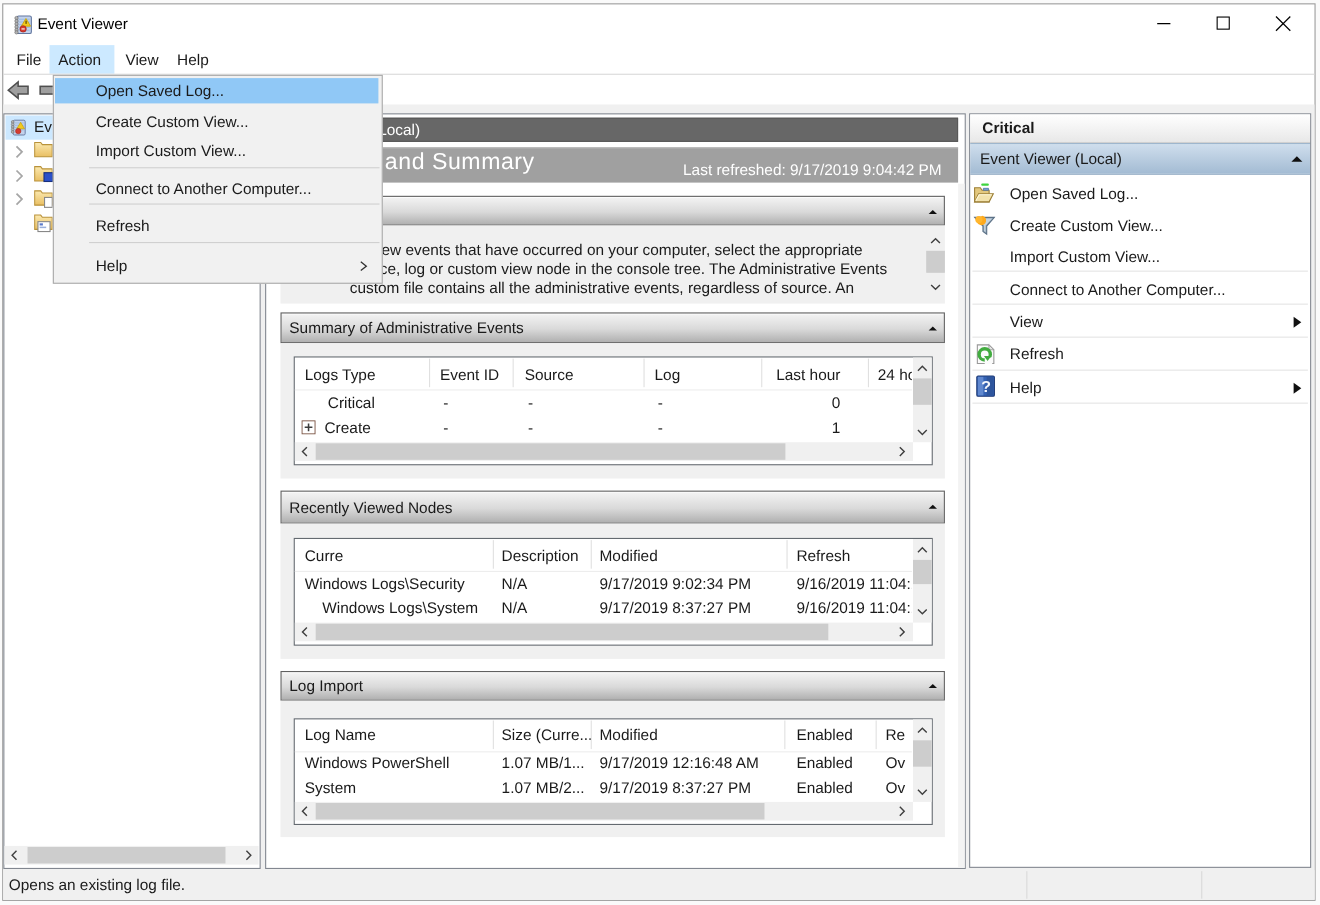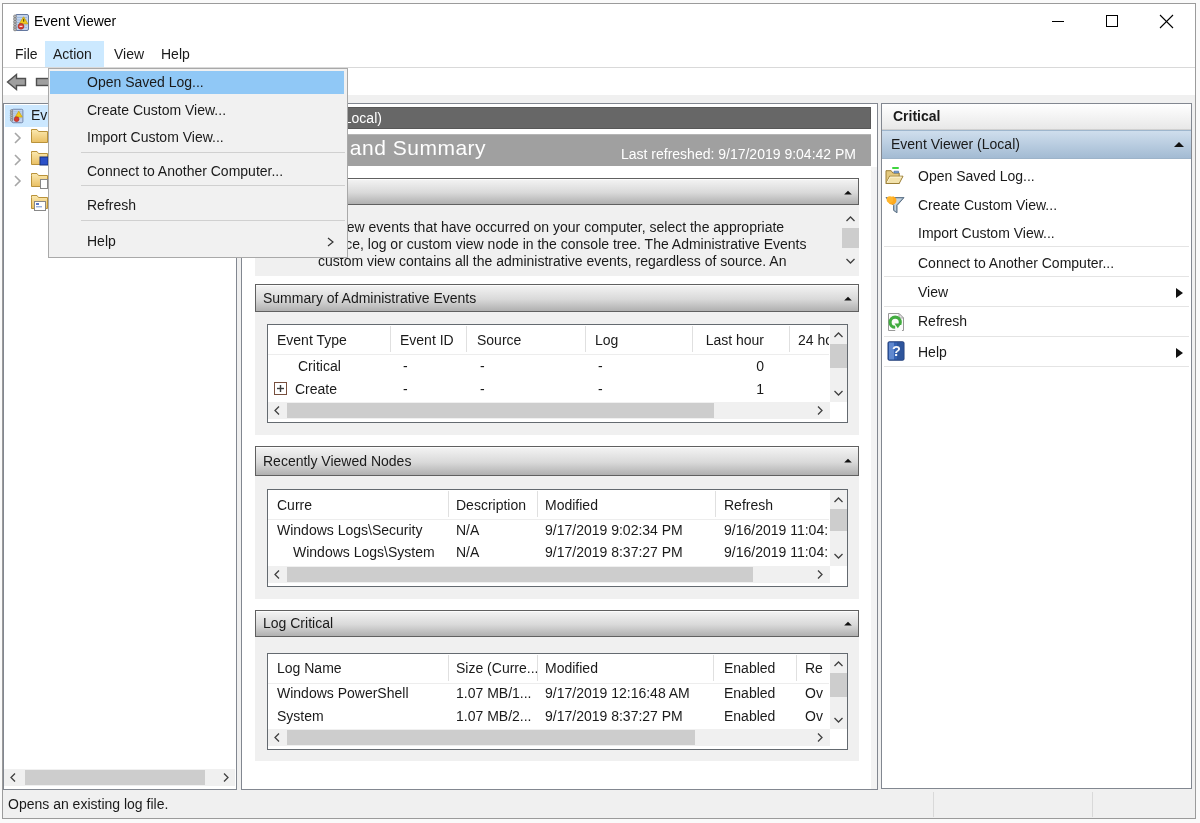--- a/index.html
+++ b/index.html
@@ -131,36 +131,36 @@
 
 <div class="abs" style="left:871px;top:167px;width:6px;height:622px;background:#f3f3f3;"></div>
 
 <div class="hdr" style="left:255px;top:178px;width:604px;height:27px;box-sizing:border-box;"></div>
 <svg style="left:841px;top:188px" width="14" height="9" viewBox="0 0 14 9">
     <path d="M3.2 6.5 L7 2.8 L10.8 6.5 Z" fill="#111"></path>
   </svg>
 <div class="abs" style="left:255px;top:205px;width:604px;height:71px;background:#f0f0f0;"></div>
 <div class="t" style="left:318px;top:219px;">To view events that have occurred on your computer, select the appropriate</div>
 <div class="t" style="left:318px;top:236px;">source, log or custom view node in the console tree. The Administrative Events</div>
-<div class="t" style="left:318px;top:253px;">custom view contains all the administrative events, regardless of source. An</div>
+<div class="t" style="left:318px;top:253px;">custom file contains all the administrative events, regardless of source. An</div>
 <div class="thumb" style="left:842px;top:228px;width:17px;height:20px;"></div>
 <svg style="left:842px;top:209px" width="17" height="65" viewBox="0 0 17 65">
   <polyline points="4.5,12 8.5,8 12.5,12" fill="none" stroke="#404040" stroke-width="1.3"></polyline>
   <polyline points="4.5,50 8.5,54 12.5,50" fill="none" stroke="#404040" stroke-width="1.3"></polyline>
 </svg>
 
 <div class="hdr" style="left:255px;top:284px;width:604px;height:28px;box-sizing:border-box;"></div>
 <div class="t" style="left:263px;top:290px;">Summary of Administrative Events</div>
 <svg style="left:841px;top:294px" width="14" height="9" viewBox="0 0 14 9">
     <path d="M3.2 6.5 L7 2.8 L10.8 6.5 Z" fill="#111"></path>
   </svg>
 <div class="abs" style="left:255px;top:312px;width:604px;height:123px;background:#f0f0f0;"></div>
 <div class="abs" style="left:267px;top:324px;width:581px;height:99px;background:#fff;border:1px solid #646a70;box-sizing:border-box;"></div>
 
-<div class="t" style="left:277px;top:332px;">Event Type</div>
+<div class="t" style="left:277px;top:332px;">Logs Type</div>
 <div class="t" style="left:400px;top:332px;">Event ID</div>
 <div class="t" style="left:477px;top:332px;">Source</div>
 <div class="t" style="left:595px;top:332px;">Log</div>
 <div class="t" style="left:664px;top:332px;width:100px;text-align:right;">Last hour</div>
 <div class="t" style="left:798px;top:332px;width:31px;overflow:hidden;">24 ho</div>
 <div class="abs" style="left:390px;top:326px;width:1px;height:26px;background:#e0e0e0;"></div>
 <div class="abs" style="left:466px;top:326px;width:1px;height:26px;background:#e0e0e0;"></div>
 <div class="abs" style="left:585px;top:326px;width:1px;height:26px;background:#e0e0e0;"></div>
 <div class="abs" style="left:692px;top:326px;width:1px;height:26px;background:#e0e0e0;"></div>
 <div class="abs" style="left:789px;top:326px;width:1px;height:26px;background:#e0e0e0;"></div>
@@ -228,21 +228,21 @@
   <polyline points="550,4.5 554,8.5 550,12.5" fill="none" stroke="#404040" stroke-width="1.3"></polyline>
 </svg>
 <div class="abs sb" style="left:830px;top:490px;width:17px;height:76px;"></div>
 <div class="thumb" style="left:830px;top:509px;width:17px;height:22px;"></div>
 <svg style="left:830px;top:490px" width="17" height="76" viewBox="0 0 17 76">
   <polyline points="4.5,12 8.5,8 12.5,12" fill="none" stroke="#404040" stroke-width="1.3"></polyline>
   <polyline points="4.5,64 8.5,68 12.5,64" fill="none" stroke="#404040" stroke-width="1.3"></polyline>
 </svg>
 
 <div class="hdr" style="left:255px;top:610px;width:604px;height:27px;box-sizing:border-box;"></div>
-<div class="t" style="left:263px;top:615px;">Log Critical</div>
+<div class="t" style="left:263px;top:615px;">Log Import</div>
 <svg style="left:841px;top:619px" width="14" height="9" viewBox="0 0 14 9">
     <path d="M3.2 6.5 L7 2.8 L10.8 6.5 Z" fill="#111"></path>
   </svg>
 <div class="abs" style="left:255px;top:637px;width:604px;height:124px;background:#f0f0f0;"></div>
 <div class="abs" style="left:267px;top:653px;width:581px;height:97px;background:#fff;border:1px solid #646a70;box-sizing:border-box;"></div>
 
 <div class="t" style="left:277px;top:660px;">Log Name</div>
 <div class="t" style="left:456px;top:660px;">Size (Curre...</div>
 <div class="t" style="left:545px;top:660px;">Modified</div>
 <div class="t" style="left:724px;top:660px;">Enabled</div>

